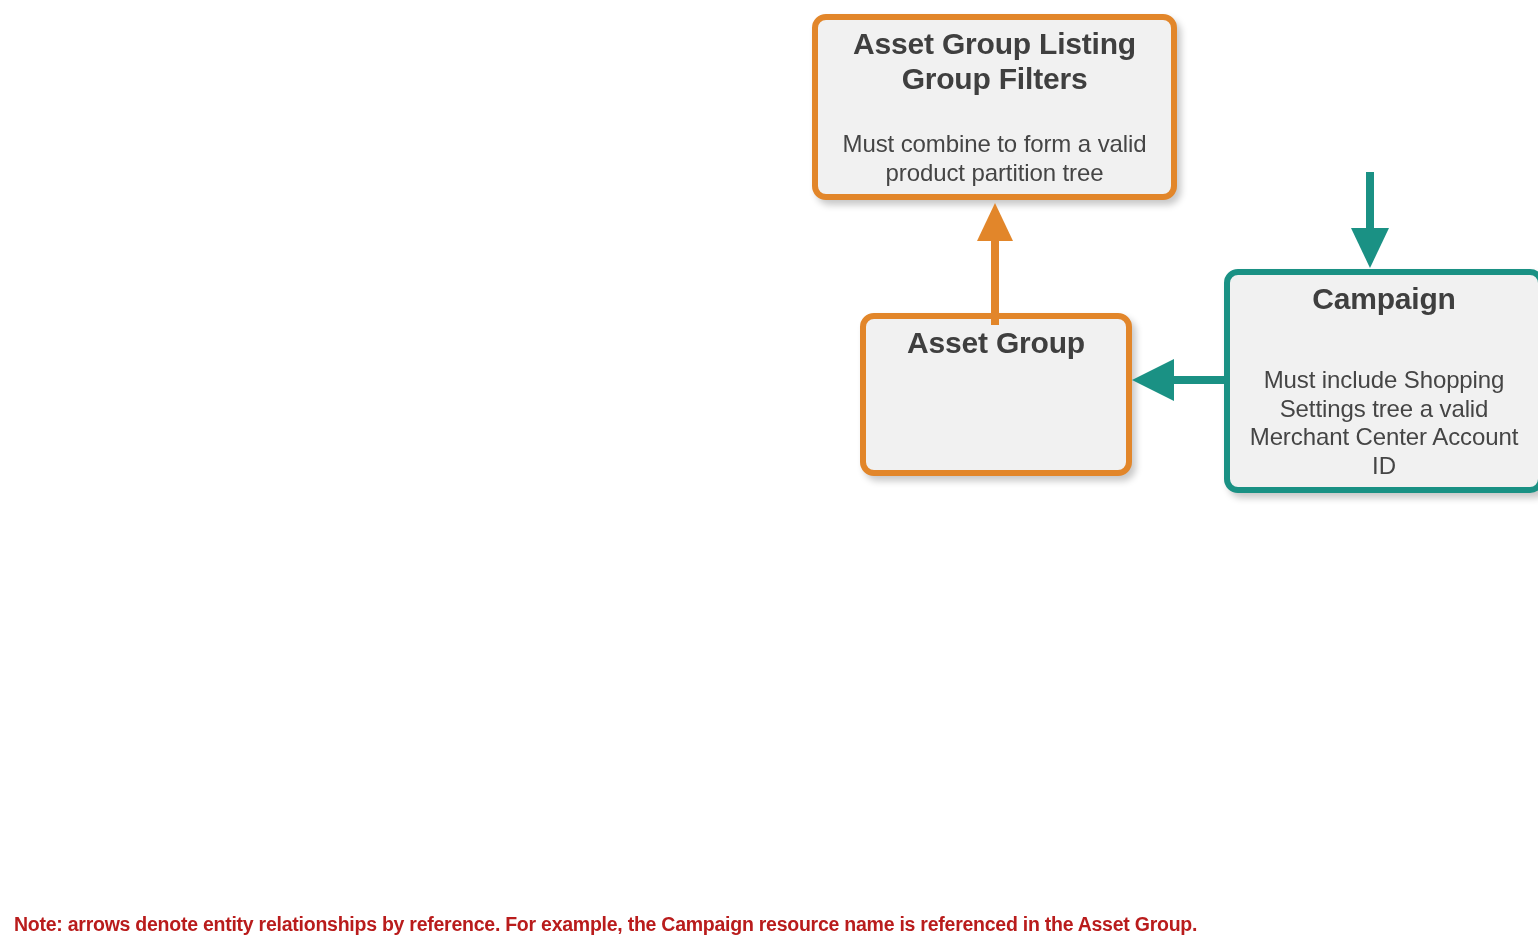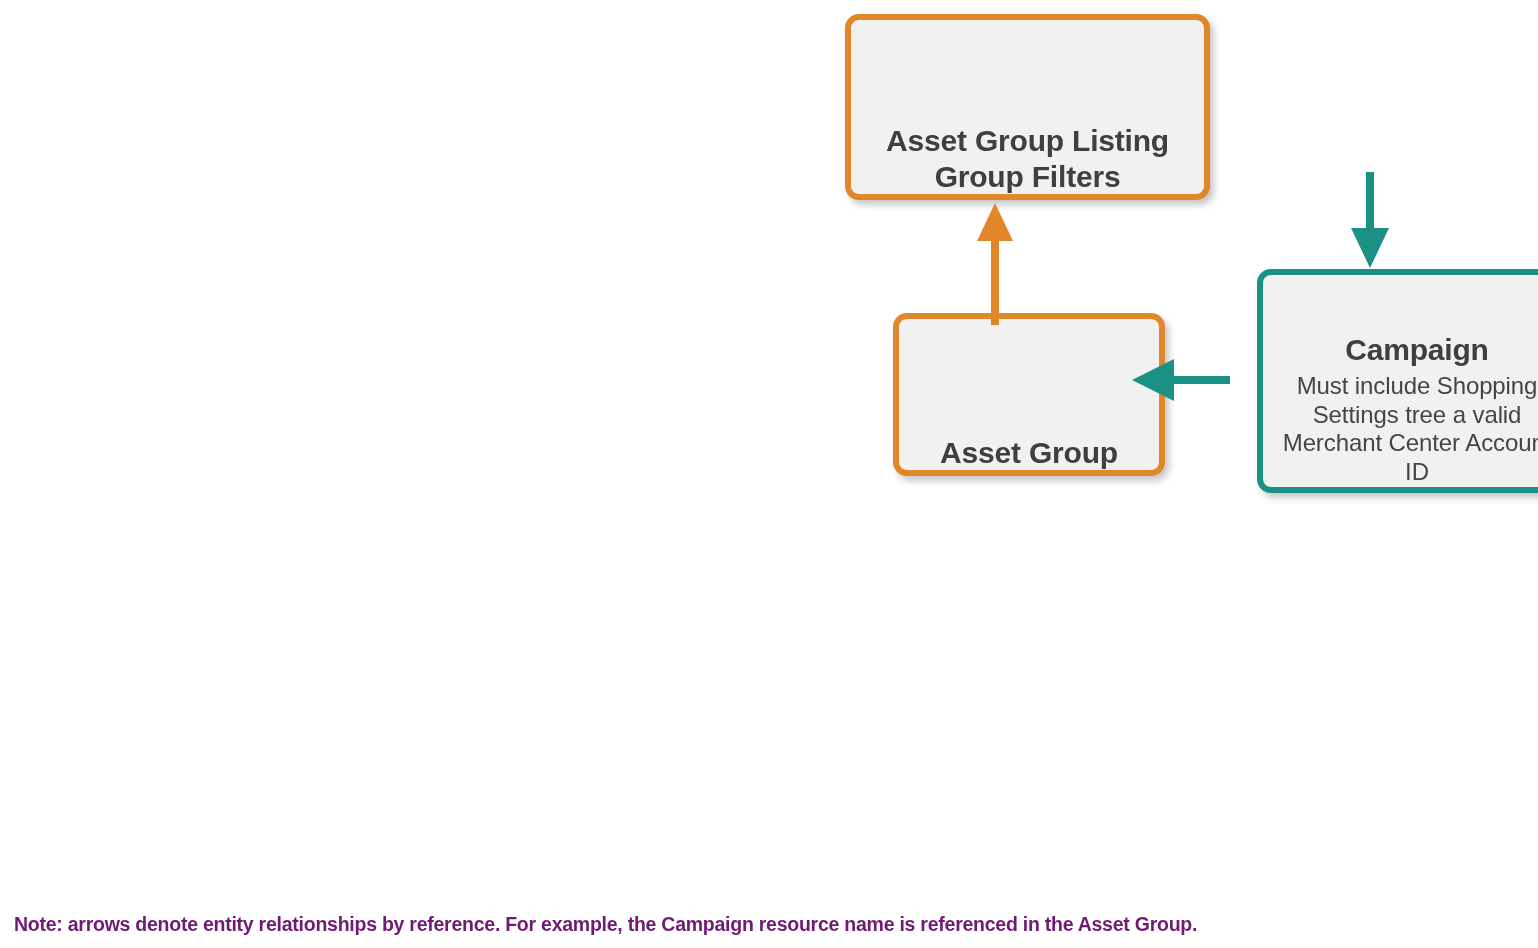--- a/index.html
+++ b/index.html
@@ -20,25 +20,24 @@
   .node {
     position: absolute;
     box-sizing: border-box;
     background: #f1f1f1;
     border-style: solid;
     border-width: 6px;
     border-radius: 14px;
     display: flex;
     flex-direction: column;
     align-items: center;
-    justify-content: flex-end;
+    justify-content: space-between;
     text-align: center;
     box-shadow: 4px 5px 7px rgba(0,0,0,0.22);
-    padding: 0 10px;
-    margin-left: 33px;
+    padding: 6px 10px;
   }
   .node .title {
     font-weight: bold;
     color: #3f3f3f;
     line-height: 1.18;
     letter-spacing: -0.2px;
   }
   .node .subtitle {
     color: #454545;
     line-height: 1.2;
@@ -80,32 +79,33 @@
   #edge-campaign-to-assetgroup { left: 1126px; top: 348px; width: 104px; height: 64px; }
 
   
   #footer-note {
     position: absolute;
     left: 14px;
     top: 913px;
     width: 1500px;
     font-size: 19.5px;
     font-weight: bold;
-    color: #701a75;
+    color: #b91c1c;
     letter-spacing: -0.25px;
     white-space: nowrap;
   }
 </style>
 </head>
 <body>
 
 <div id="canvas">
 
   <div class="node" id="node-aglgf">
     <div class="title">Asset Group Listing Group Filters</div>
+    <div class="subtitle">Must combine to form a valid product partition tree</div>
   </div>
 
   <div class="node" id="node-asset-group">
     <div class="title">Asset Group</div>
   </div>
 
 
   <div class="node" id="node-campaign">
     <div class="title">Campaign</div>
     <div class="subtitle">Must include Shopping Settings tree a valid Merchant Center Account ID</div>

